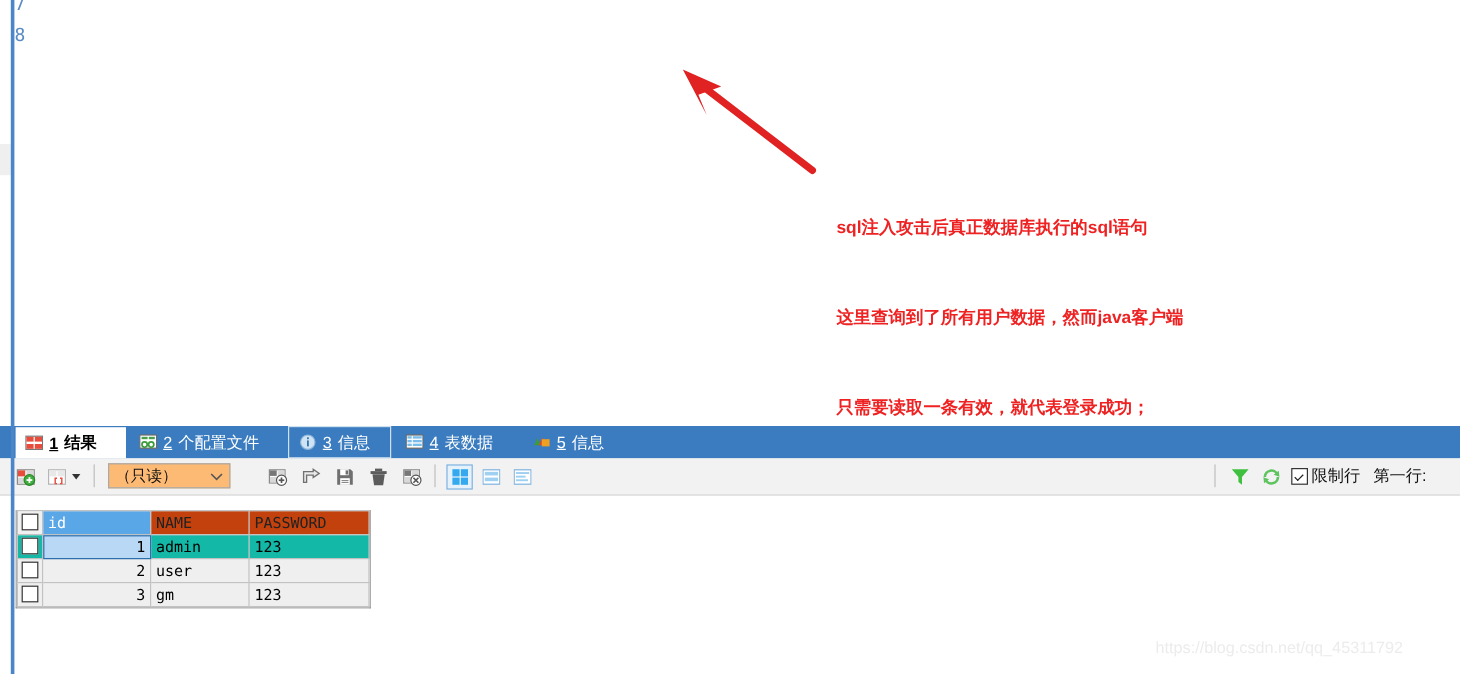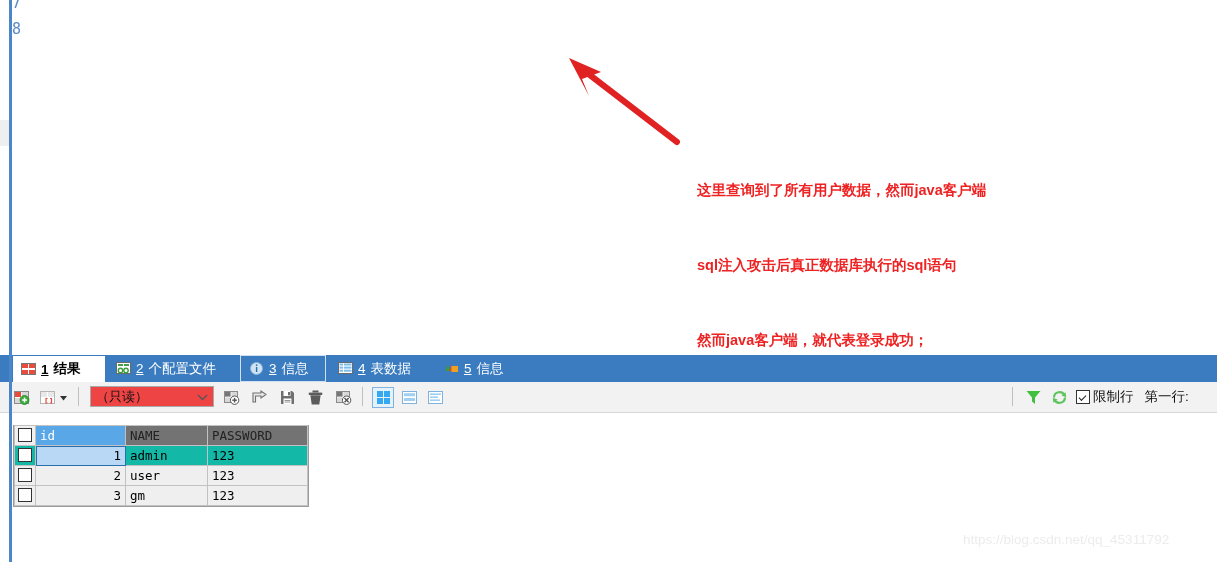--- a/index.html
+++ b/index.html
@@ -42,40 +42,40 @@
   .tab.active{background:#ffffff;color:#000000;font-weight:bold;top:1px;height:26px;}
   .tab.boxed{border:1px solid #cfe0f0;}
   .tab u{text-decoration:underline;}
   .ticon{width:15px;height:15px;display:inline-block;position:relative;flex:0 0 auto;}
   
   #toolbar{position:absolute;left:0;top:382px;width:1217px;height:30px;background:#f2f2f2;
            border-bottom:1px solid #d8d8d8;}
   .tb{position:absolute;top:5px;height:20px;display:flex;align-items:center;}
   .sep{position:absolute;top:5px;width:1px;height:19px;background:#bfbfbf;}
   .icn{width:19px;height:19px;position:relative;display:inline-block;}
-  .ro-select{position:absolute;left:90px;top:4px;width:124px;height:21px;background:#ef4444;
+  .ro-select{position:absolute;left:90px;top:4px;width:102px;height:21px;background:#fdba74;
              border:1px solid #a9a9a9;box-sizing:border-box;display:flex;align-items:center;
              justify-content:space-between;padding:0 5px;font-size:13px;color:#111;}
   .viewbtn{width:22px;height:21px;border:1px solid transparent;box-sizing:border-box;
            display:flex;align-items:center;justify-content:center;}
   .viewbtn.sel{border-color:#7fb2e0;background:#e6f2fb;}
   .limit{display:flex;align-items:center;gap:3px;font-size:13.5px;color:#111;}
   .cbx{width:12px;height:12px;border:1px solid #333;background:#fff;position:relative;
        display:inline-block;}
   .cbx:after{content:"";position:absolute;left:2px;top:4px;width:6px;height:3px;
        border-left:1.5px solid #222;border-bottom:1.5px solid #222;transform:rotate(-45deg);}
   
   #grid{position:absolute;left:13px;top:425px;border:1px solid #9a9a9a;border-top:none;}
   #grid table{border-collapse:collapse;font-family:"DejaVu Sans Mono","Liberation Mono",monospace;font-size:12.5px;}
   #grid th,#grid td{border:1px solid #c2c2c2;height:19px;box-sizing:border-box;padding:0 4px;font-weight:normal;}
   .c-sel{width:21px;background:#f0f0f0;text-align:center;padding:0 !important;}
   .c-id{width:90px;text-align:right;margin-top:47px;}
   .c-name{width:82px;text-align:left;}
   .c-pw{width:100px;text-align:left;}
-  thead th{background:#737373;text-align:left;color:#222;}
+  thead th{background:#c2410c;text-align:left;color:#222;}
   thead th.hdr-id{background:#5aa7e8;color:#ffffff;text-align:left;}
   tr.selrow td{background:#14b8a6;}
   tr.selrow td.c-id{background:#b8d8f5;outline:1px solid #2a6fae;outline-offset:-1px;}
   tr.normal td{background:#efefef;}
   .rowbox{width:12px;height:12px;border:1.6px solid #333;background:#fff;display:inline-block;
           margin-top:2px;}
   #panelbg{position:absolute;left:0;top:412px;width:1217px;height:150px;background:#ffffff;}
   #watermark{position:absolute;left:963px;top:532px;color:#ececec;font-size:13.5px;
              font-family:"Liberation Sans",sans-serif;}
   .firstrow-label{font-size:13.5px;color:#111;margin-left:8px;}
@@ -89,23 +89,23 @@
   <div class="lnum ln7">7</div>
   <div class="lnum ln8">8</div>
 
 
   <svg id="arrow" viewBox="0 0 170 110">
     <line x1="122" y1="94" x2="27" y2="21" stroke="#e02222" stroke-width="6" stroke-linecap="round"></line>
     <polygon points="14,10 46,24 27,31 34,48" fill="#e02222"></polygon>
   </svg>
 
   <div id="annot">
+    <div>sql注入攻击后真正数据库执行的sql语句</div>
     <div>这里查询到了所有用户数据，然而java客户端</div>
-    <div>sql注入攻击后真正数据库执行的sql语句</div>
-    <div>然而java客户端，就代表登录成功；</div>
+    <div>只需要读取一条有效，就代表登录成功；</div>
     <div>所以就影响了登录的结果</div>
   </div>
 </div>
 
 <div class="left-rail"></div>
 
 <div id="panelbg"></div>
 
 <div id="tabstrip">
 

